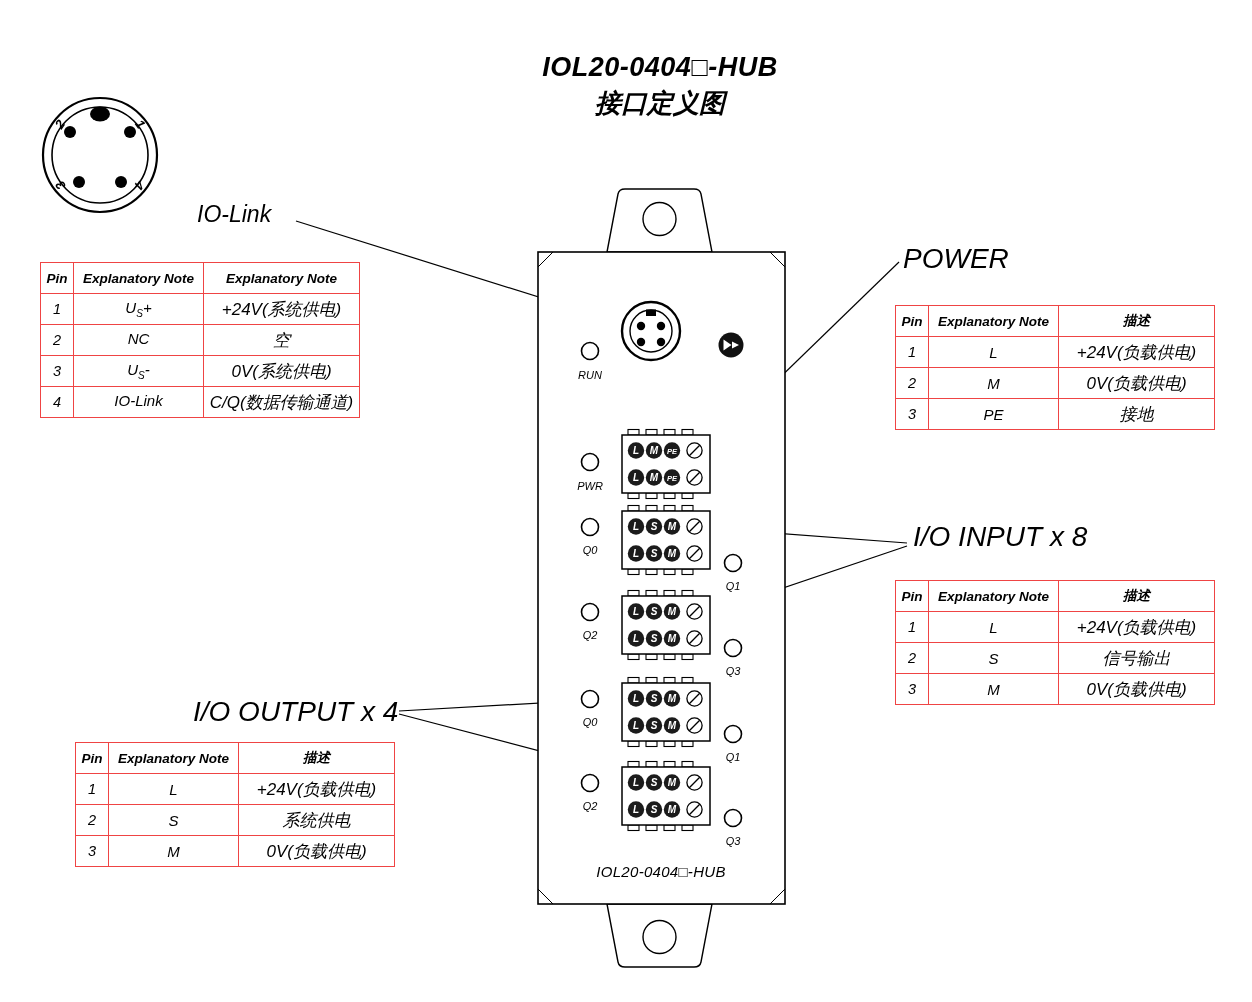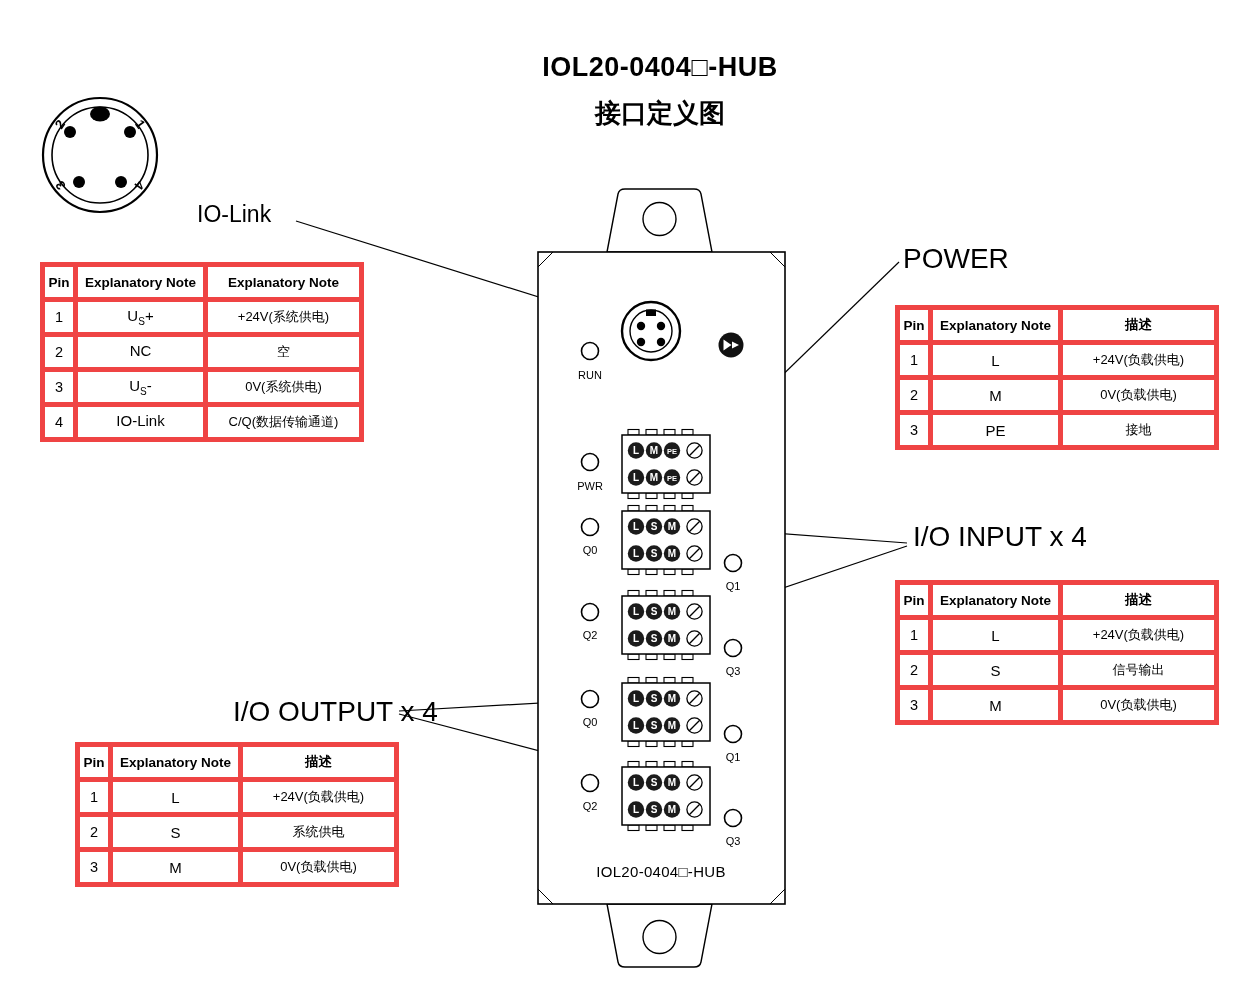--- a/index.html
+++ b/index.html
@@ -1,39 +1,39 @@
 <!DOCTYPE html>
 <html><head>
 <meta charset="utf-8">
 <style>
   html,body{margin:0;padding:0;background:#fff;}
   .page{position:relative;width:1247px;height:1002px;background:#fff;overflow:hidden;
-        font-family:"Liberation Sans",sans-serif;color:#000;}
+        font-family:"Liberation Sans",sans-serif;color:#000;font-style:italic;}
   .overlay{position:absolute;left:0;top:0;}
 
   
   .title-block{position:absolute;left:380px;top:52px;width:560px;text-align:center;font-weight:bold;}
   .title-line1{font-size:27px;letter-spacing:0.5px;}
-  .title-line2{font-size:26px;margin-top:13px;}
+  .title-line2{font-size:26px;margin-top:3px;}
 
   
   .callout{position:absolute;font-size:28px;color:#000;white-space:nowrap;}
   .callout.io-link{left:197px;top:201px;font-size:23px;}
   .callout.power{left:903px;top:243px;}
   .callout.io-input{left:913px;top:521px;}
-  .callout.io-output{left:193px;top:696px;margin-left:40px;}
+  .callout.io-output{left:193px;top:696px;}
 
   
   .pin-table{position:absolute;border-collapse:collapse;background:#fff;table-layout:fixed;}
-  .pin-table th,.pin-table td{border:5px solid #ef4444;text-align:center;vertical-align:middle;
+  .pin-table th,.pin-table td{border:1px solid #ef4444;text-align:center;vertical-align:middle;
         height:30px;padding:0 3px;overflow:hidden;white-space:nowrap;}
   .pin-table th{font-size:13.5px;font-weight:bold;}
   .pin-cell{font-size:14.5px;}
   .name-cell{font-size:15px;}
-  .desc-cell{font-size:13px;}
+  .desc-cell{font-size:17px;}
   sub.subscript{font-size:10px;}
   #t-iolink{left:40px;top:262px;}
   #t-power{left:895px;top:305px;}
   #t-input{left:895px;top:580px;}
   #t-output{left:75px;top:742px;}
 
   
   svg text{font-family:"Liberation Sans",sans-serif;}
   .leader{stroke:#000;stroke-width:1.2;}
   .outline{fill:#fff;stroke:#000;stroke-width:1.4;}
@@ -276,21 +276,21 @@
             <line class="screw-slot" x1="67.3" y1="47.7" x2="77.7" y2="37.3"></line>
           </g>
         </g>
 
       <text class="model-label" x="661" y="877">IOL20-0404□-HUB</text>
     </g>
   </svg>
 
   <div class="callout io-link">IO-Link</div>
   <div class="callout power">POWER</div>
-  <div class="callout io-input">I/O INPUT x 4</div>
+  <div class="callout io-input">I/O INPUT x 8</div>
   <div class="callout io-output">I/O OUTPUT x 4</div>
 
   <table class="pin-table" id="t-iolink">
     <colgroup>
         <col style="width:33px">
         <col style="width:130px">
         <col style="width:156px">
       </colgroup>
     <tbody>
         <tr>

